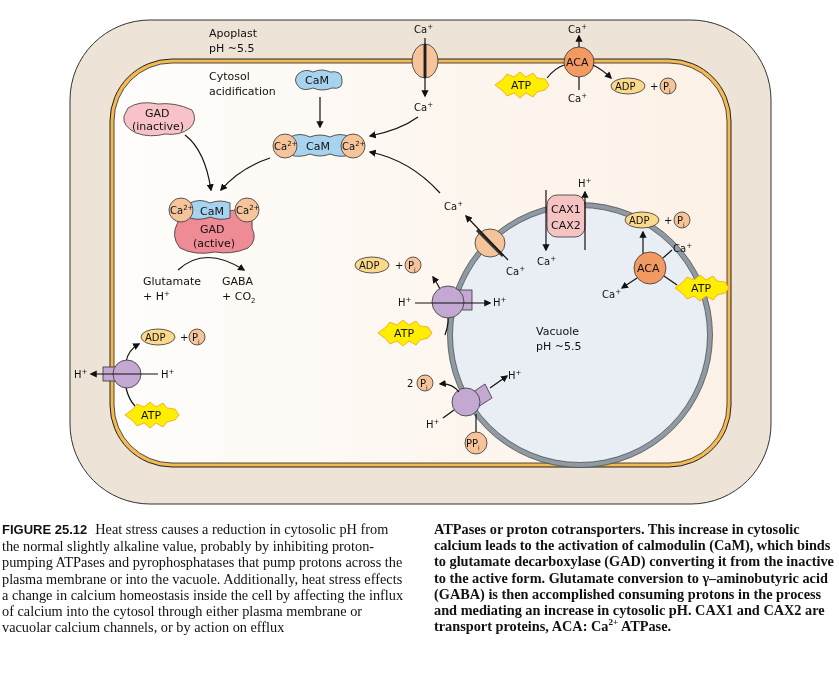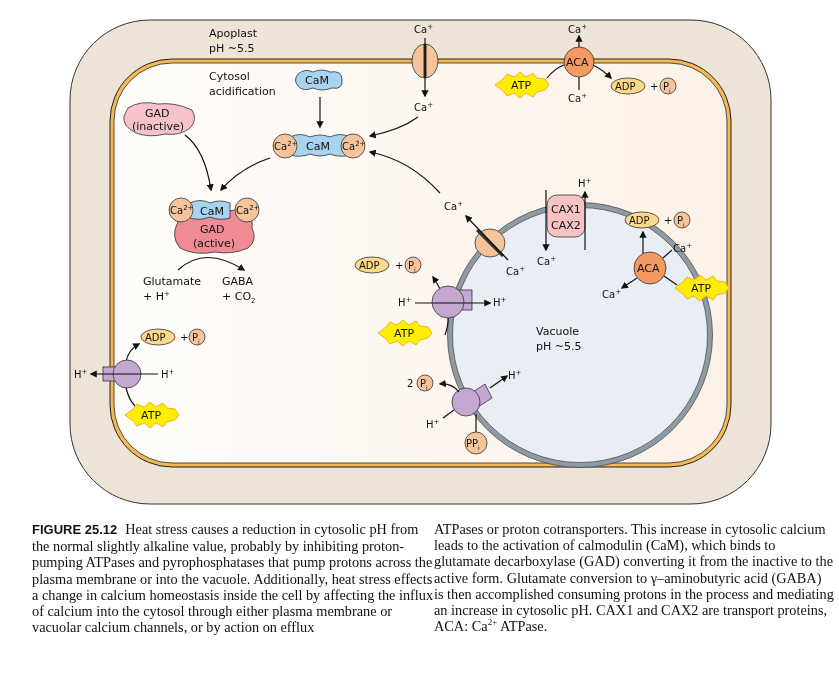--- a/index.html
+++ b/index.html
@@ -3,22 +3,22 @@
 <meta charset="utf-8">
 <style>
   html, body { margin:0; padding:0; background:#ffffff; }
   body { width:839px; height:673px; position:relative; overflow:hidden;
          font-family:"DejaVu Sans", sans-serif; color:#000; }
   #figure { position:absolute; left:0; top:0; }
   .lbl { font-family:"DejaVu Sans", sans-serif; font-size:11px; fill:#111; }
   .lbl-sm { font-family:"DejaVu Sans", sans-serif; font-size:10px; fill:#111; }
   .caption { position:absolute; top:521px; font-family:"Liberation Serif", "DejaVu Serif", serif;
              font-size:14.3px; line-height:16.2px; color:#111; }
-  #caption-left { left:32px; width:405px; }
-  #caption-right { left:434px; width:400px; }
+  #caption-left { left:2px; width:405px; }
+  #caption-right { left:434px; width:400px;font-weight:bold; }
   .fig-num { font-family:"Liberation Sans", "DejaVu Sans", sans-serif; font-weight:bold; font-size:13px; margin-right:8px; }
   .caption p { margin:0; white-space:pre-line; }
   sup { font-size:9px; line-height:0; }
 </style>
 </head>
 <body>
 
 <svg id="figure" width="839" height="515" viewBox="0 0 839 515" xmlns="http://www.w3.org/2000/svg">
   <defs>
     <marker id="arr" viewBox="0 0 10 10" refX="8" refY="5" markerWidth="6" markerHeight="6" orient="auto-start-reverse">

